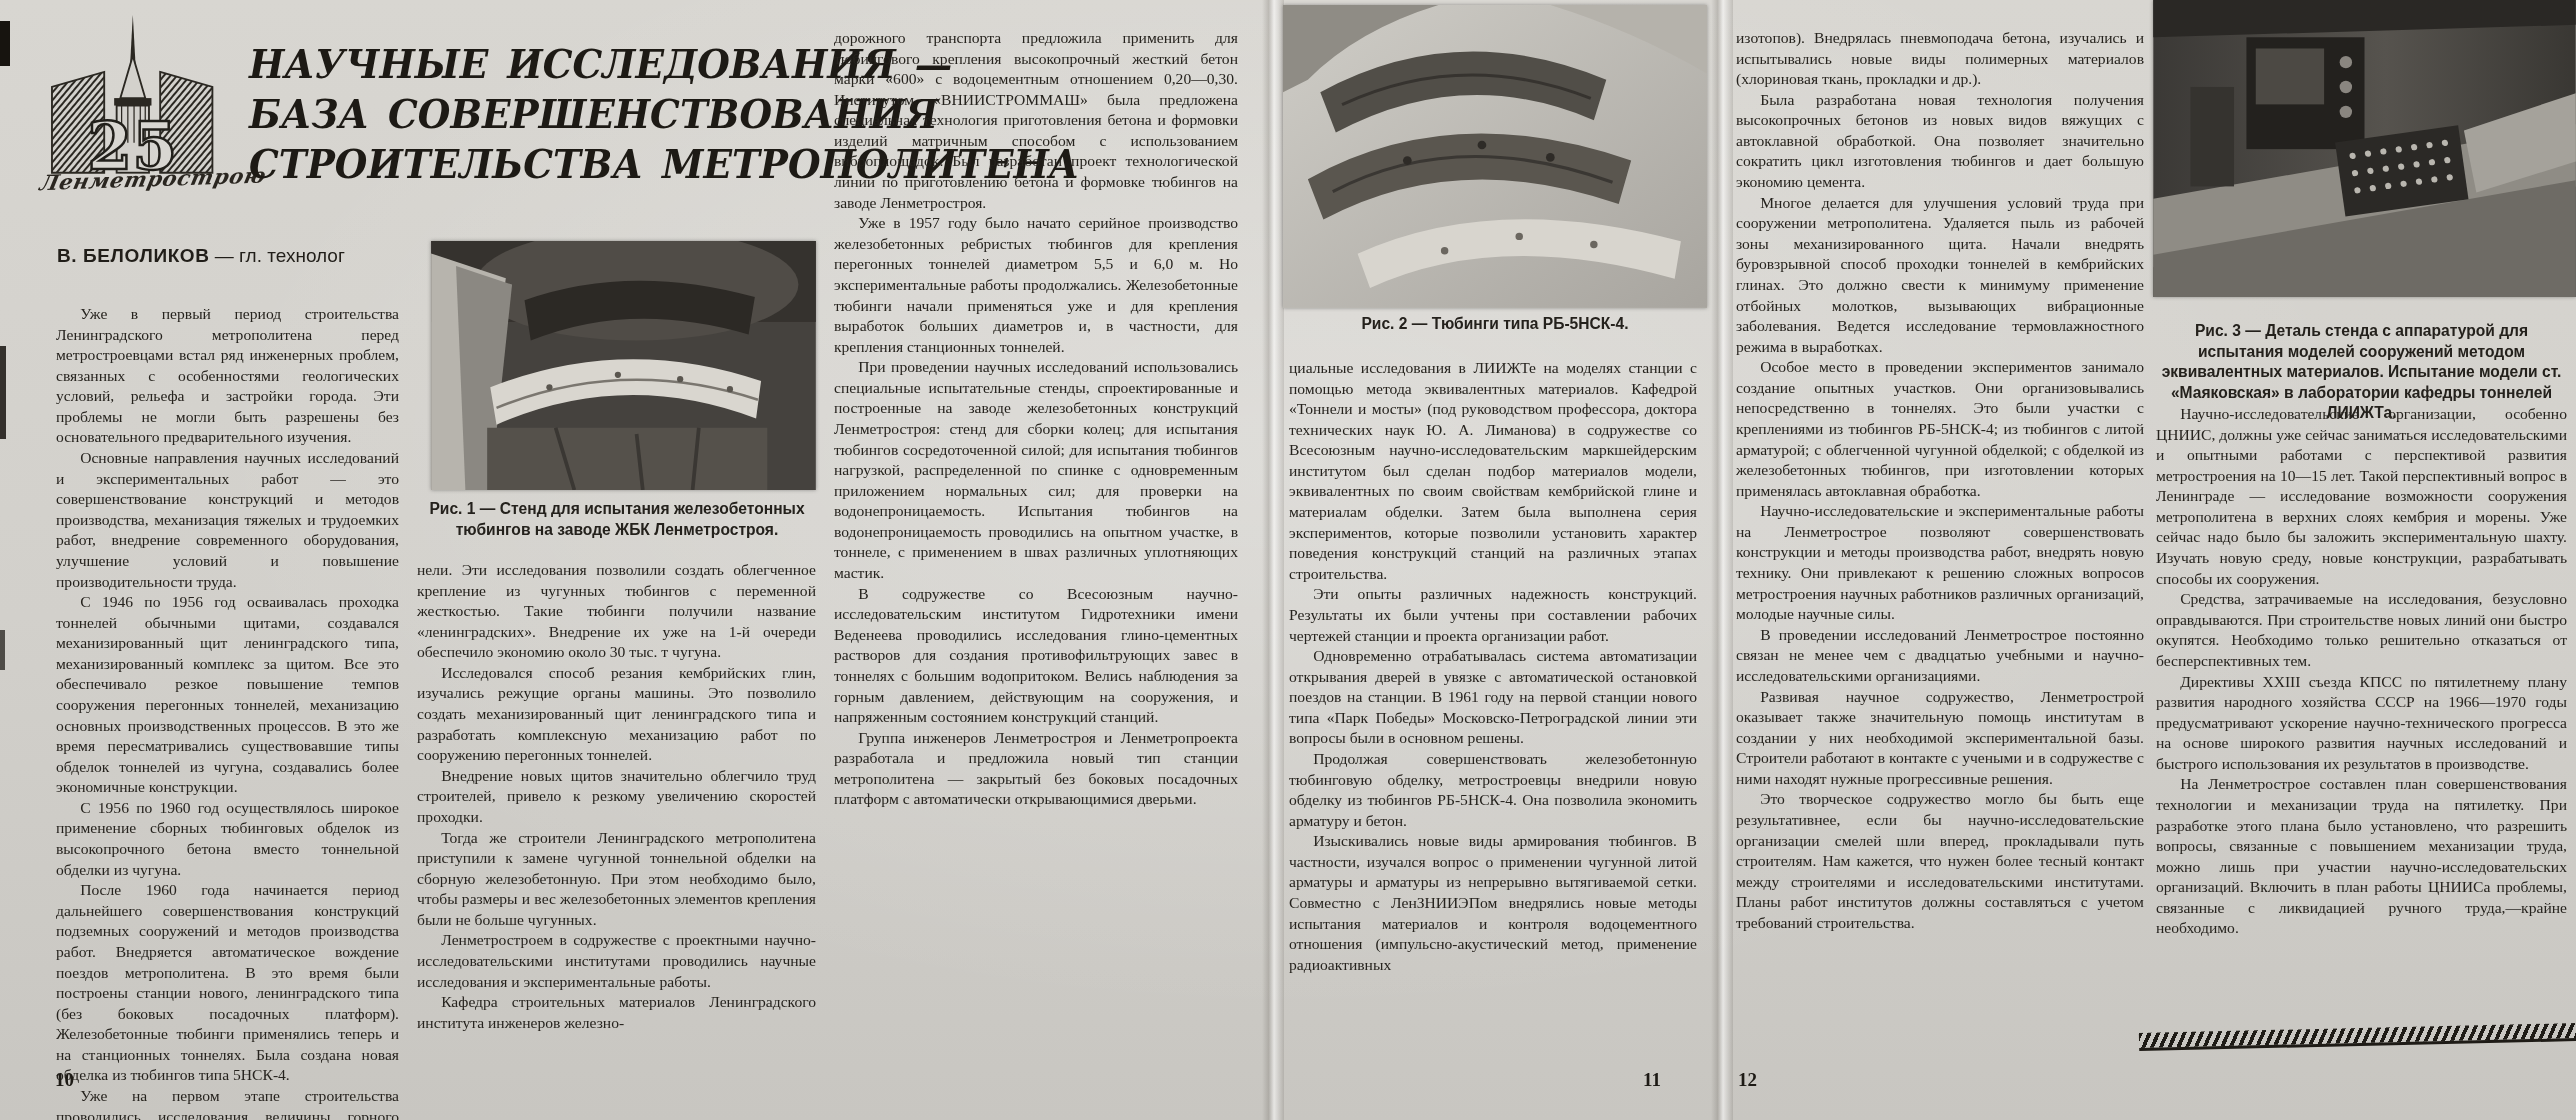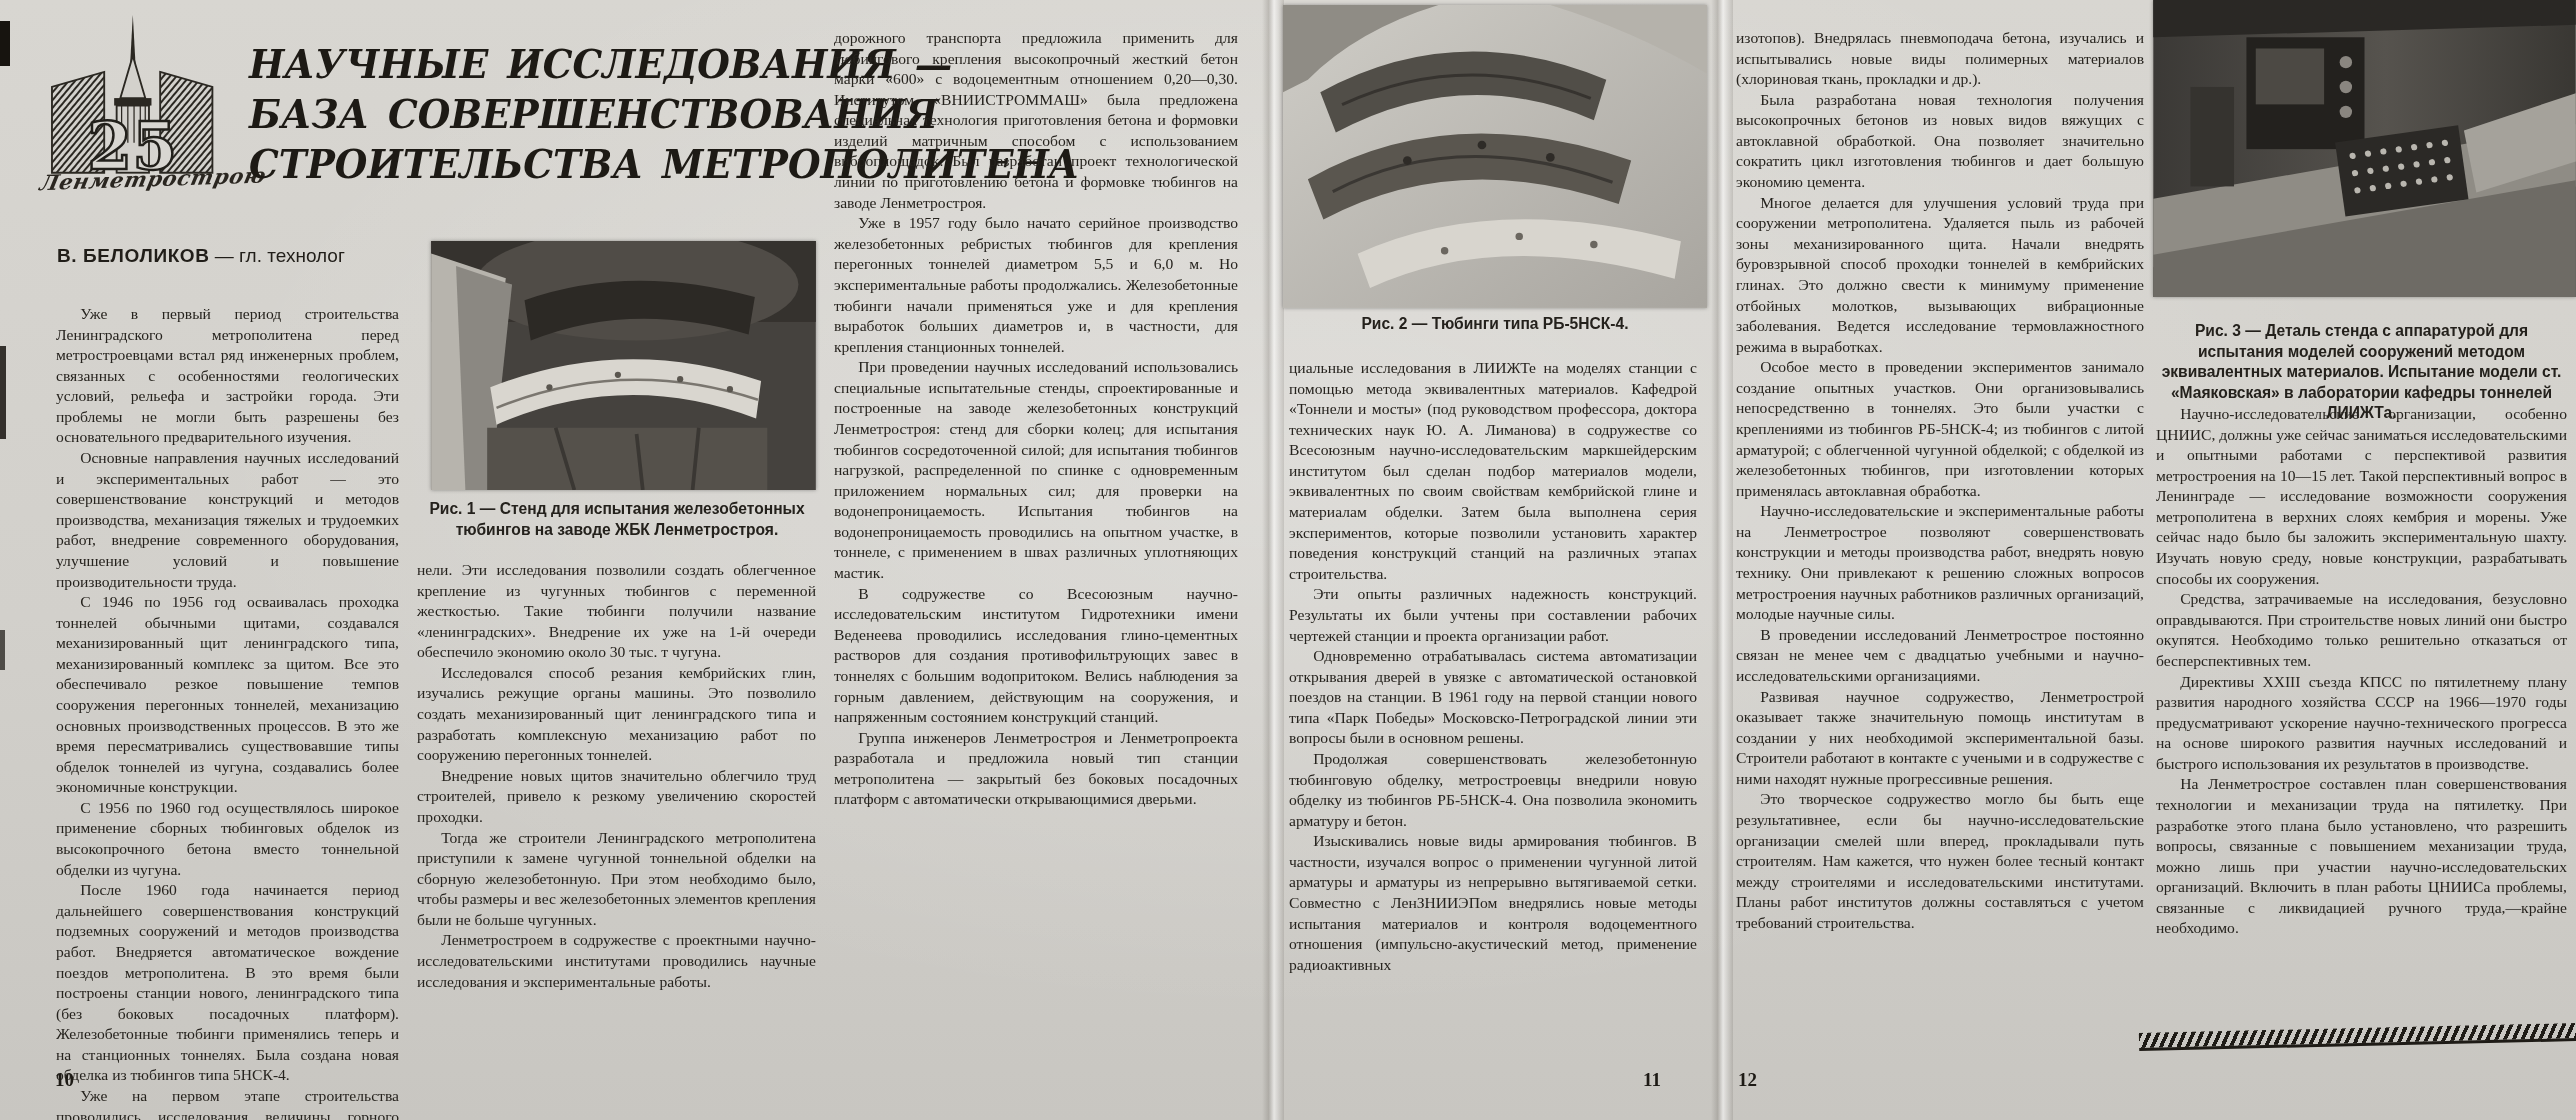--- a/index.html
+++ b/index.html
@@ -116,20 +116,21 @@
   </svg>
 </div>
 <div class="caption" style="left:418px;top:499px;width:398px;">Рис. 1 — Стенд для испытания железобетонных тюбингов на заводе ЖБК Ленметростроя.</div>
 
 <div class="col" style="left:417px;top:560px;width:399px;">
   <p class="cont">нели. Эти исследования позволили создать облегченное крепление из чугунных тюбингов с переменной жесткостью. Такие тюбинги получили название «ленинградских». Внедрение их уже на 1-й очереди обеспечило экономию около 30 тыс. т чугуна.</p>
   <p>Исследовался способ резания кембрийских глин, изучались режущие органы машины. Это позволило создать механизированный щит ленинградского типа и разработать комплексную механизацию работ по сооружению перегонных тоннелей.</p>
   <p>Внедрение новых щитов значительно облегчило труд строителей, привело к резкому увеличению скоростей проходки.</p>
   <p>Тогда же строители Ленинградского метрополитена приступили к замене чугунной тоннельной обделки на сборную железобетонную. При этом необходимо было, чтобы размеры и вес железобетонных элементов крепления были не больше чугунных.</p>
   <p>Ленметростроем в содружестве с проектными научно-исследовательскими институтами проводились научные исследования и экспериментальные работы.</p>
+  <p>Кафедра строительных материалов Ленинградского института инженеров железно-</p>
 </div>
 
 <div class="pagenum" style="left:55px;top:1069px;">10</div>
 
 <div class="col" style="left:834px;top:28px;width:404px;">
   <p class="cont">дорожного транспорта предложила применить для тюбингового крепления высокопрочный жесткий бетон марки «600» с водоцементным отношением 0,20—0,30. Институтом «ВНИИСТРОММАШ» была предложена специальная технология приготовления бетона и формовки изделий матричным способом с использованием виброплощадок. Был разработан проект технологической линии по приготовлению бетона и формовке тюбингов на заводе Ленметростроя.</p>
   <p>Уже в 1957 году было начато серийное производство железобетонных ребристых тюбингов для крепления перегонных тоннелей диаметром 5,5 и 6,0 м. Но экспериментальные работы продолжались. Железобетонные тюбинги начали применяться уже и для крепления выработок больших диаметров и, в частности, для крепления станционных тоннелей.</p>
   <p>При проведении научных исследований использовались специальные испытательные стенды, спроектированные и построенные на заводе железобетонных конструкций Ленметростроя: стенд для сборки колец; для испытания тюбингов сосредоточенной силой; для испытания тюбингов нагрузкой, распределенной по спинке с одновременным приложением нормальных сил; для проверки на водонепроницаемость. Испытания тюбингов на водонепроницаемость проводились на опытном участке, в тоннеле, с применением в швах различных уплотняющих мастик.</p>
   <p>В содружестве со Всесоюзным научно-исследовательским институтом Гидротехники имени Веденеева проводились исследования глино-цементных растворов для создания противофильтрующих завес в тоннелях с большим водопритоком. Велись наблюдения за горным давлением, действующим на сооружения, и напряженным состоянием конструкций станций.</p>
   <p>Группа инженеров Ленметростроя и Ленметропроекта разработала и предложила новый тип станции метрополитена — закрытый без боковых посадочных платформ с автоматически открывающимися дверьми.</p>

